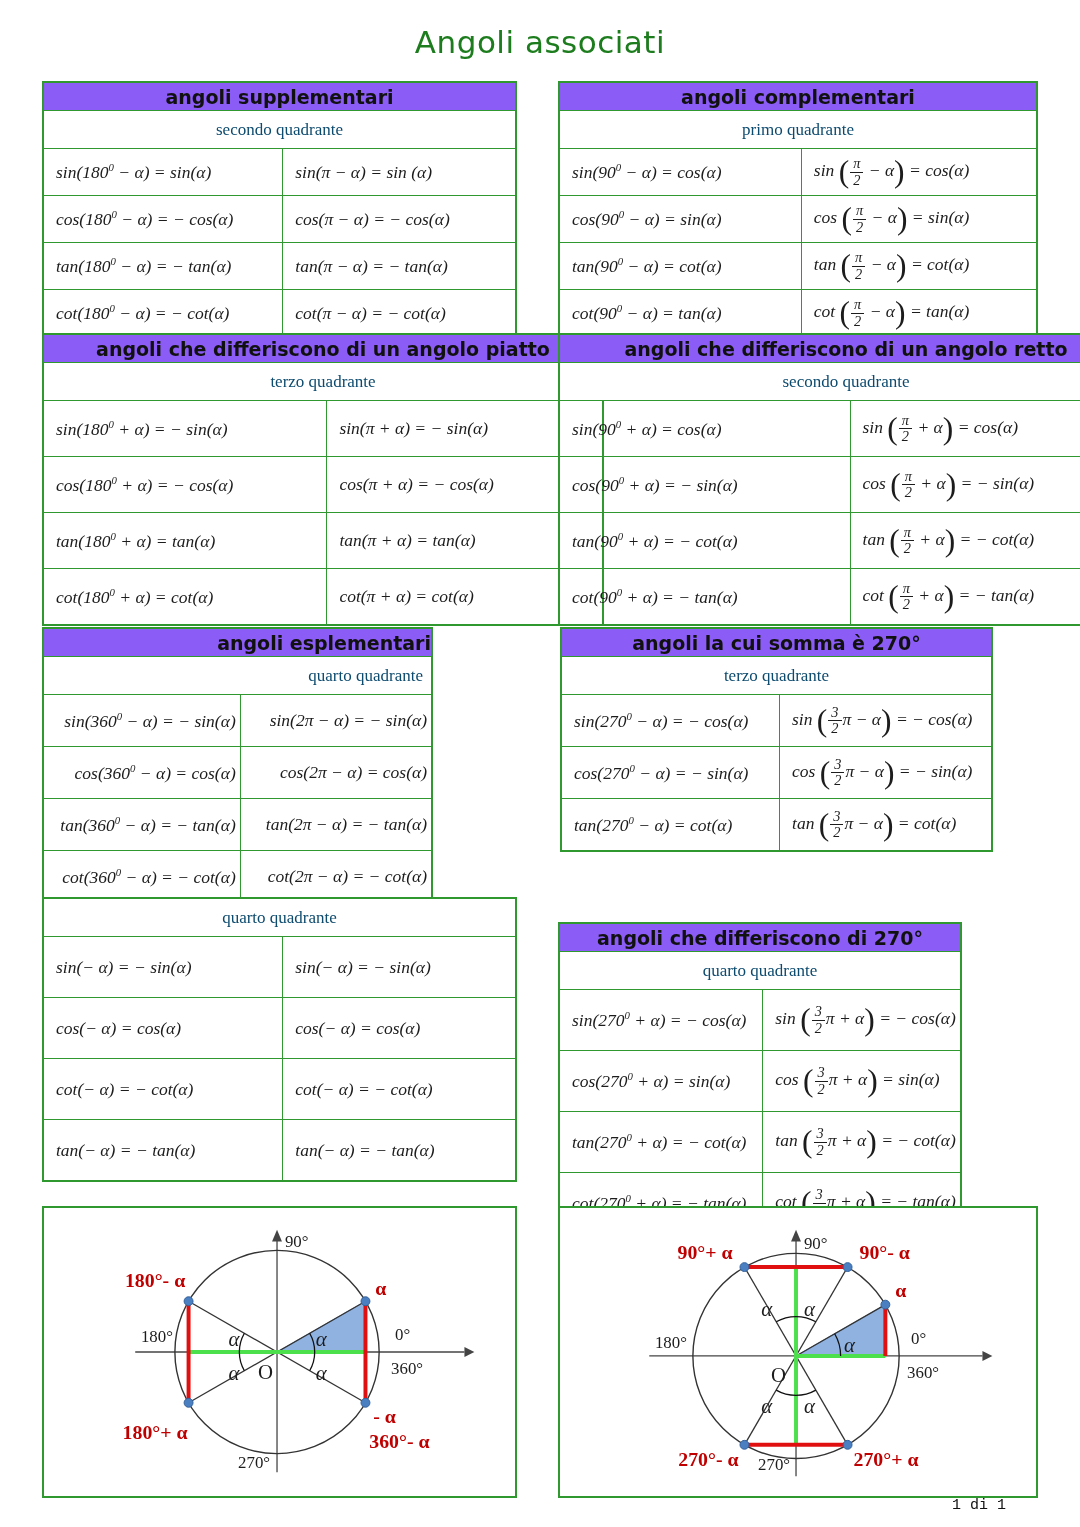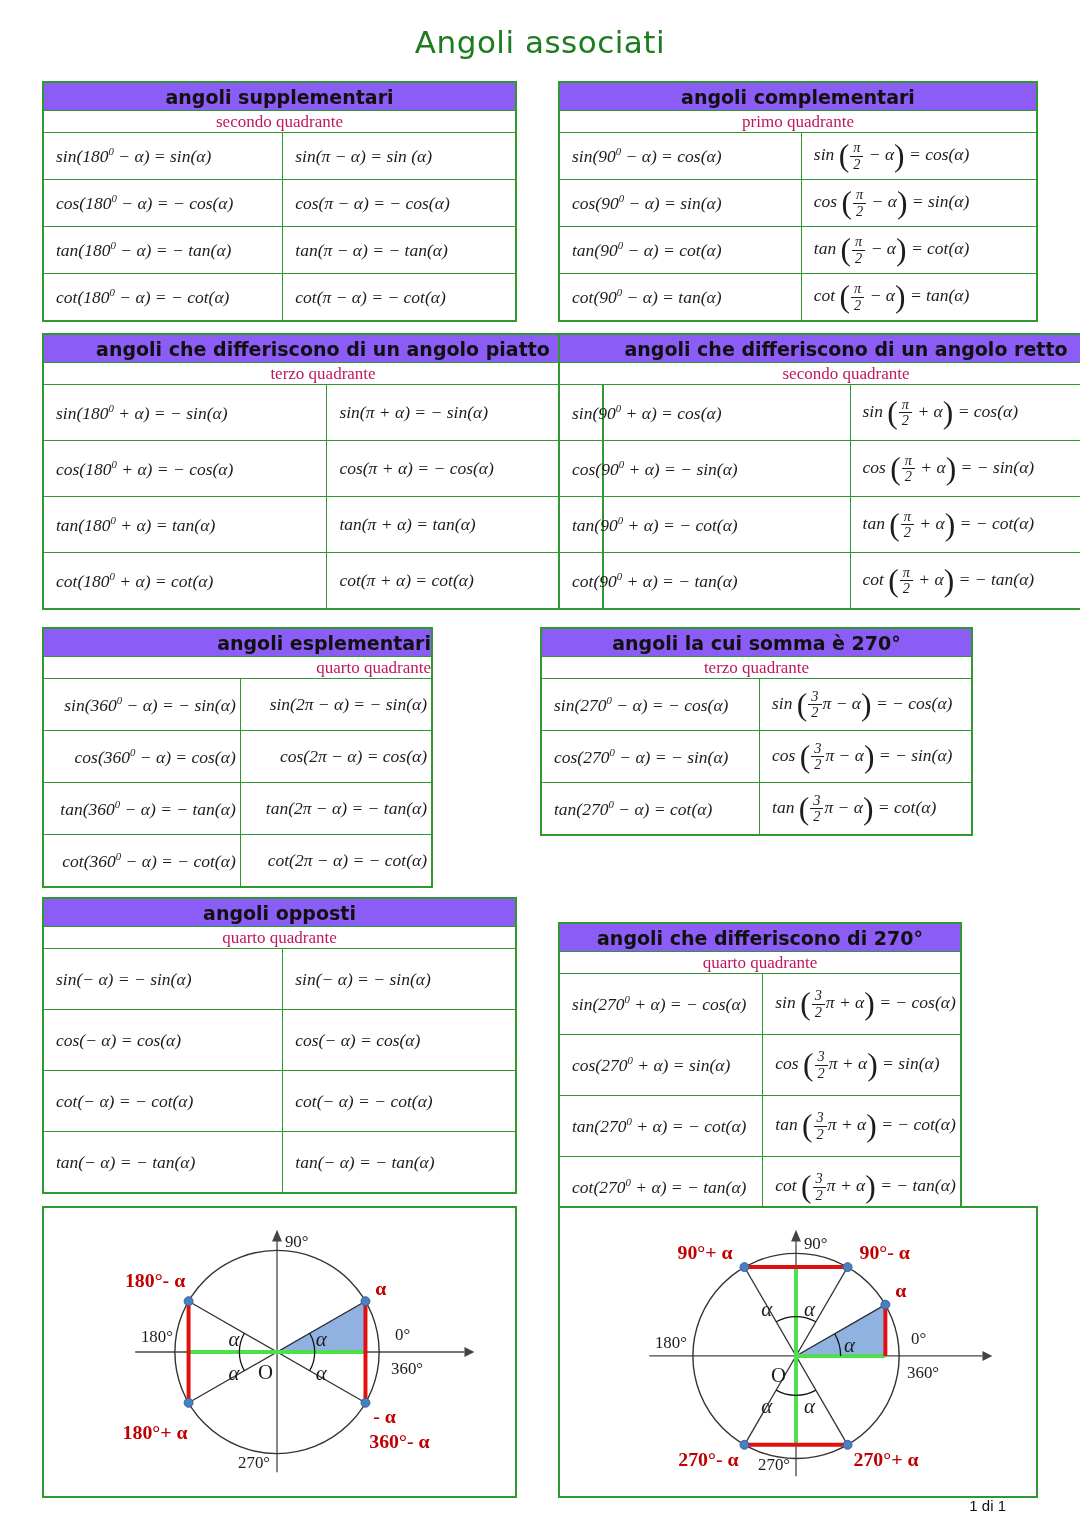--- a/index.html
+++ b/index.html
@@ -14,40 +14,40 @@
   }
   .tbl-wrap{position:absolute;}
   table.ftable{border-collapse:collapse;width:100%;table-layout:fixed;border:2px solid #2f992f;}
   table.ftable th,table.ftable td{border:1.6px solid #2f992f;}
   th.hdr{
     background:#8b5cf6;font-family:"DejaVu Sans",sans-serif;font-weight:600;
     font-size:19px;color:#111;height:27px;padding:0;
   }
   th.sub{
     background:#fff;font-family:"Liberation Serif",serif;font-weight:normal;
-    font-size:17px;color:#be185d;height:21px;padding:0;
+    font-size:17px;color:#0c4a6e;height:21px;padding:8px;
   }
   td.formula{
     font-family:"Liberation Serif",serif;font-style:italic;font-size:17.5px;
     color:#1c1c1c;padding:0 4px 0 12px;vertical-align:middle;white-space:nowrap;
   }
   .band1 td.formula{height:46px;}
   .band2 td.formula{height:55px;}
   .band3 td.formula{height:51px;}
   .band4 td.formula{height:60px;}
   col.c1{width:50.7%;} col.c2{width:49.3%;}
   sup{font-size:0.62em;}
   .frac{display:inline-block;vertical-align:middle;text-align:center;font-size:0.82em;line-height:1.05;margin:0 1px;}
   .frac .num{display:block;border-bottom:1.3px solid #1c1c1c;padding:0 3px;}
   .frac .den{display:block;padding:0 3px;}
   .bigp{font-size:1.8em;font-style:normal;font-weight:300;vertical-align:-0.22em;line-height:0;}
   .diagram-box{position:absolute;border:2px solid #2f992f;background:#fff;}
   .diagram-box svg{display:block;}
   .footer{
-    position:absolute;top:1497px;right:74px;font-family:Liberation Sans, sans-serif;
+    position:absolute;top:1497px;right:74px;font-family:Liberation Mono, monospace;
     font-size:15px;color:#111;
   }
   
   .ax-lbl{font-family:"Liberation Serif",serif;font-size:17px;fill:#1c1c1c;}
   .alpha-lbl{font-family:"Liberation Serif",serif;font-size:21px;font-style:italic;fill:#1c1c1c;}
   .o-lbl{font-family:"Liberation Serif",serif;font-size:21px;fill:#1c1c1c;}
   .red-lbl{font-family:"Liberation Serif",serif;font-size:20px;font-weight:bold;fill:#c00000;}
 </style>
 </head>
 <body>
@@ -221,21 +221,21 @@
             <td class="formula">tan(360<sup>0</sup> − α) = − tan(α)</td>
             <td class="formula">tan(2π − α) = − tan(α)</td>
           </tr>
           <tr>
             <td class="formula">cot(360<sup>0</sup> − α) = − cot(α)</td>
             <td class="formula">cot(2π − α) = − cot(α)</td>
           </tr>
         </tbody>
     </table>
   </div>
-  <div class="tbl-wrap band3" style="left:540px;top:627px;width:433px;">
+  <div class="tbl-wrap band3" style="left:560px;top:627px;width:433px;">
     <table class="ftable">
       <colgroup>
           <col class="c1">
           <col class="c2">
         </colgroup>
       <thead>
         <tr>
             <th class="hdr" colspan="2">angoli la cui somma è 270°</th>
           </tr>
         <tr>
@@ -259,23 +259,20 @@
     </table>
   </div>
 
   <div class="tbl-wrap band4" style="left:42px;top:897px;width:475px;">
     <table class="ftable">
       <colgroup>
           <col class="c1">
           <col class="c2">
         </colgroup>
       <thead>
-        <tr>
-            <th class="hdr" colspan="2">angoli opposti</th>
-          </tr>
         <tr>
             <th class="sub" colspan="2">quarto quadrante</th>
           </tr>
       </thead>
       <tbody>
           <tr>
             <td class="formula">sin(− α) = − sin(α)</td>
             <td class="formula">sin(− α) = − sin(α)</td>
           </tr>
           <tr>

